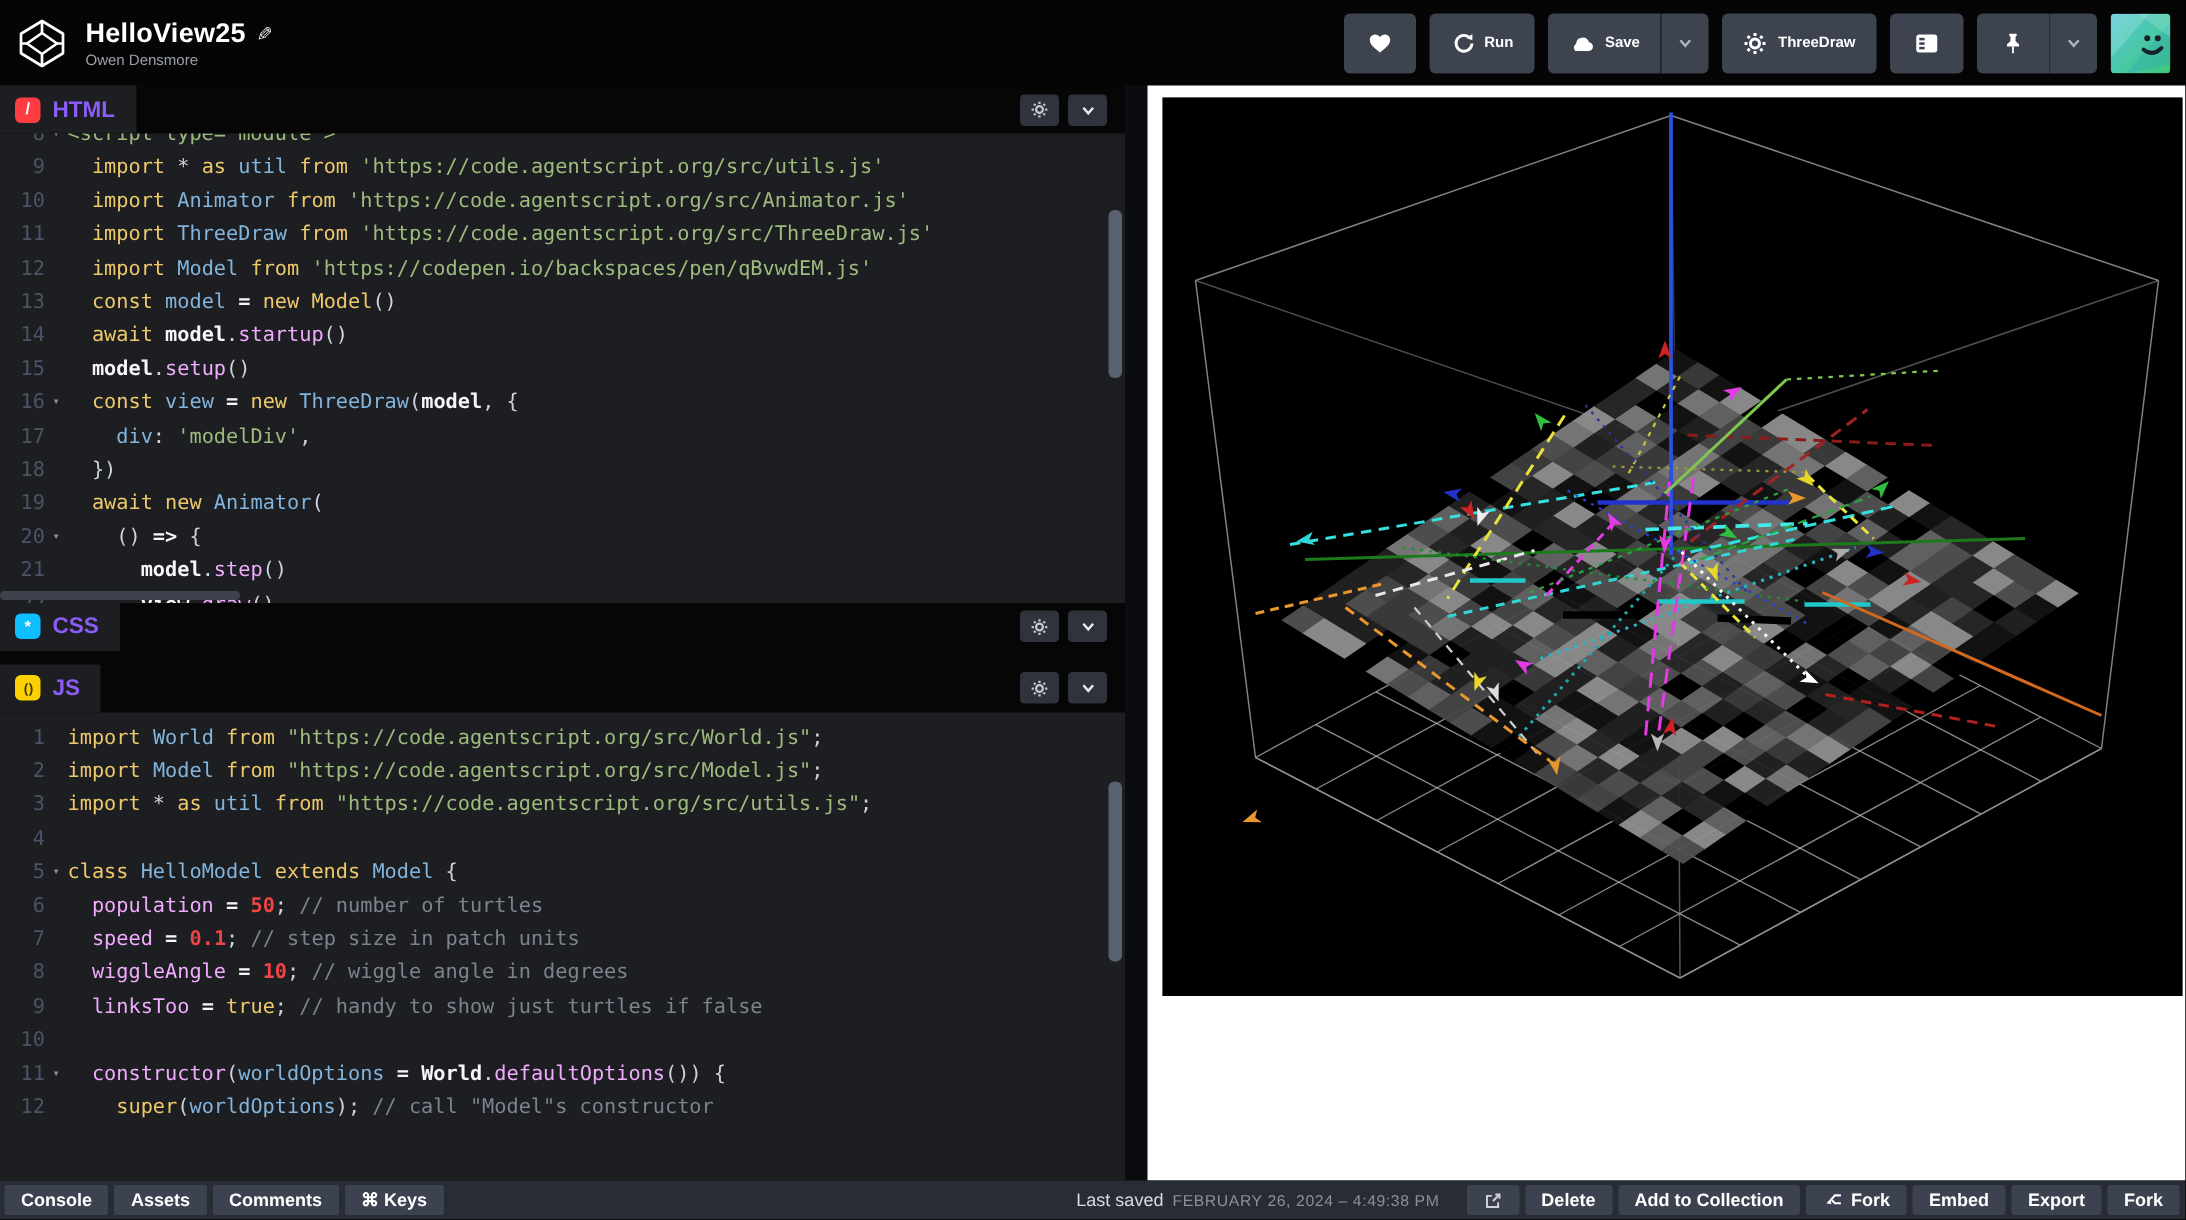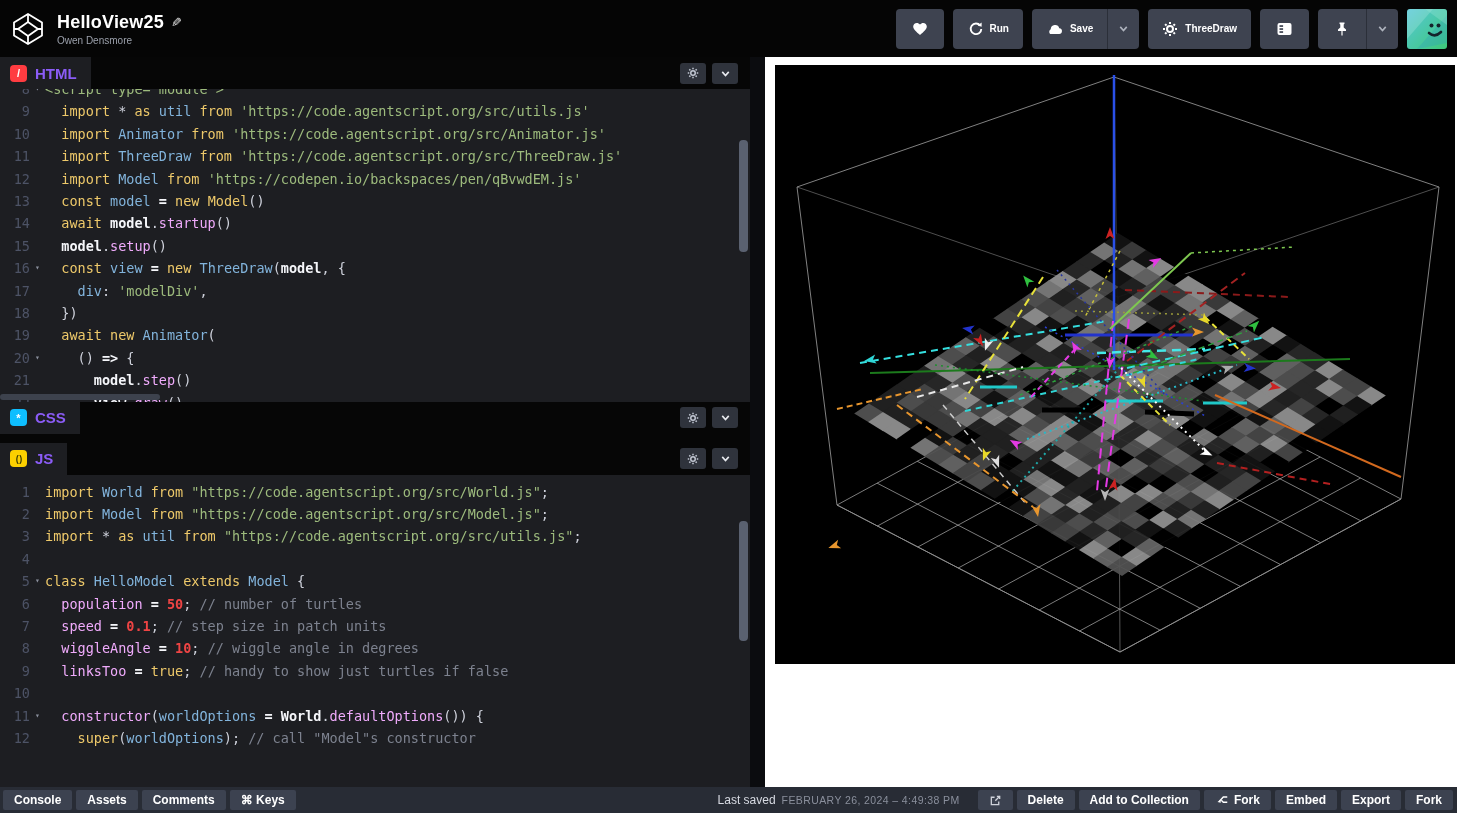--- a/index.html
+++ b/index.html
@@ -70,21 +70,21 @@
 
   .vthumb { position:absolute; right:2px; width:9px; background:#5a6170; border-radius:4px; cursor:pointer; }
   .hthumb { position:absolute; left:0; bottom:2px; height:6px; width:160px; background:#3d424d; border-radius:3px; cursor:pointer; }
 
   
   .ftr { height:26px; background:#282c35; display:flex; align-items:center; padding:0 4px 0 3px; flex:none; gap:4px; }
   .fbtn { background:#3c4250; border:none; border-radius:2px; color:#fff; font-family:inherit;
           font-size:12px; font-weight:bold; height:20px; padding:0 11px; cursor:pointer;
           display:flex; align-items:center; gap:5px; }
   .f-spacer { flex:1; }
-  .last-saved { display:flex; align-items:center; gap:6px; padding:0 14px; }
+  .last-saved { display:flex; align-items:flex-end; gap:6px; padding:0 14px; }
   .ls-label { color:#d7dae2; font-size:12px; }
   .ls-date { color:#8a8f9c; font-size:10.5px; letter-spacing:.4px; }
 </style>
 </head>
 <body>
 
 <div class="app">
 
   <header class="hdr">
     <div class="logo">

